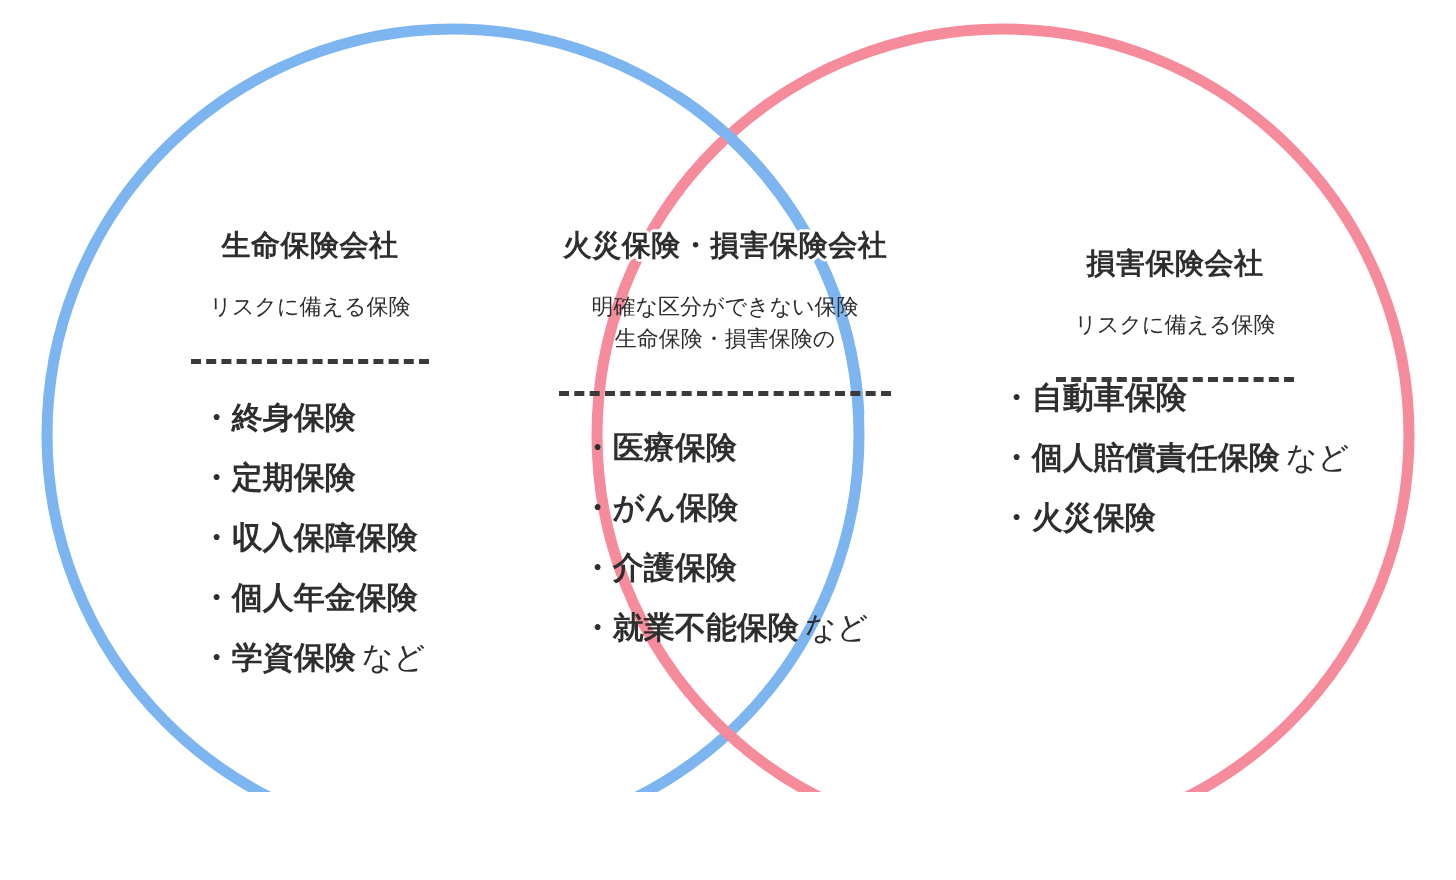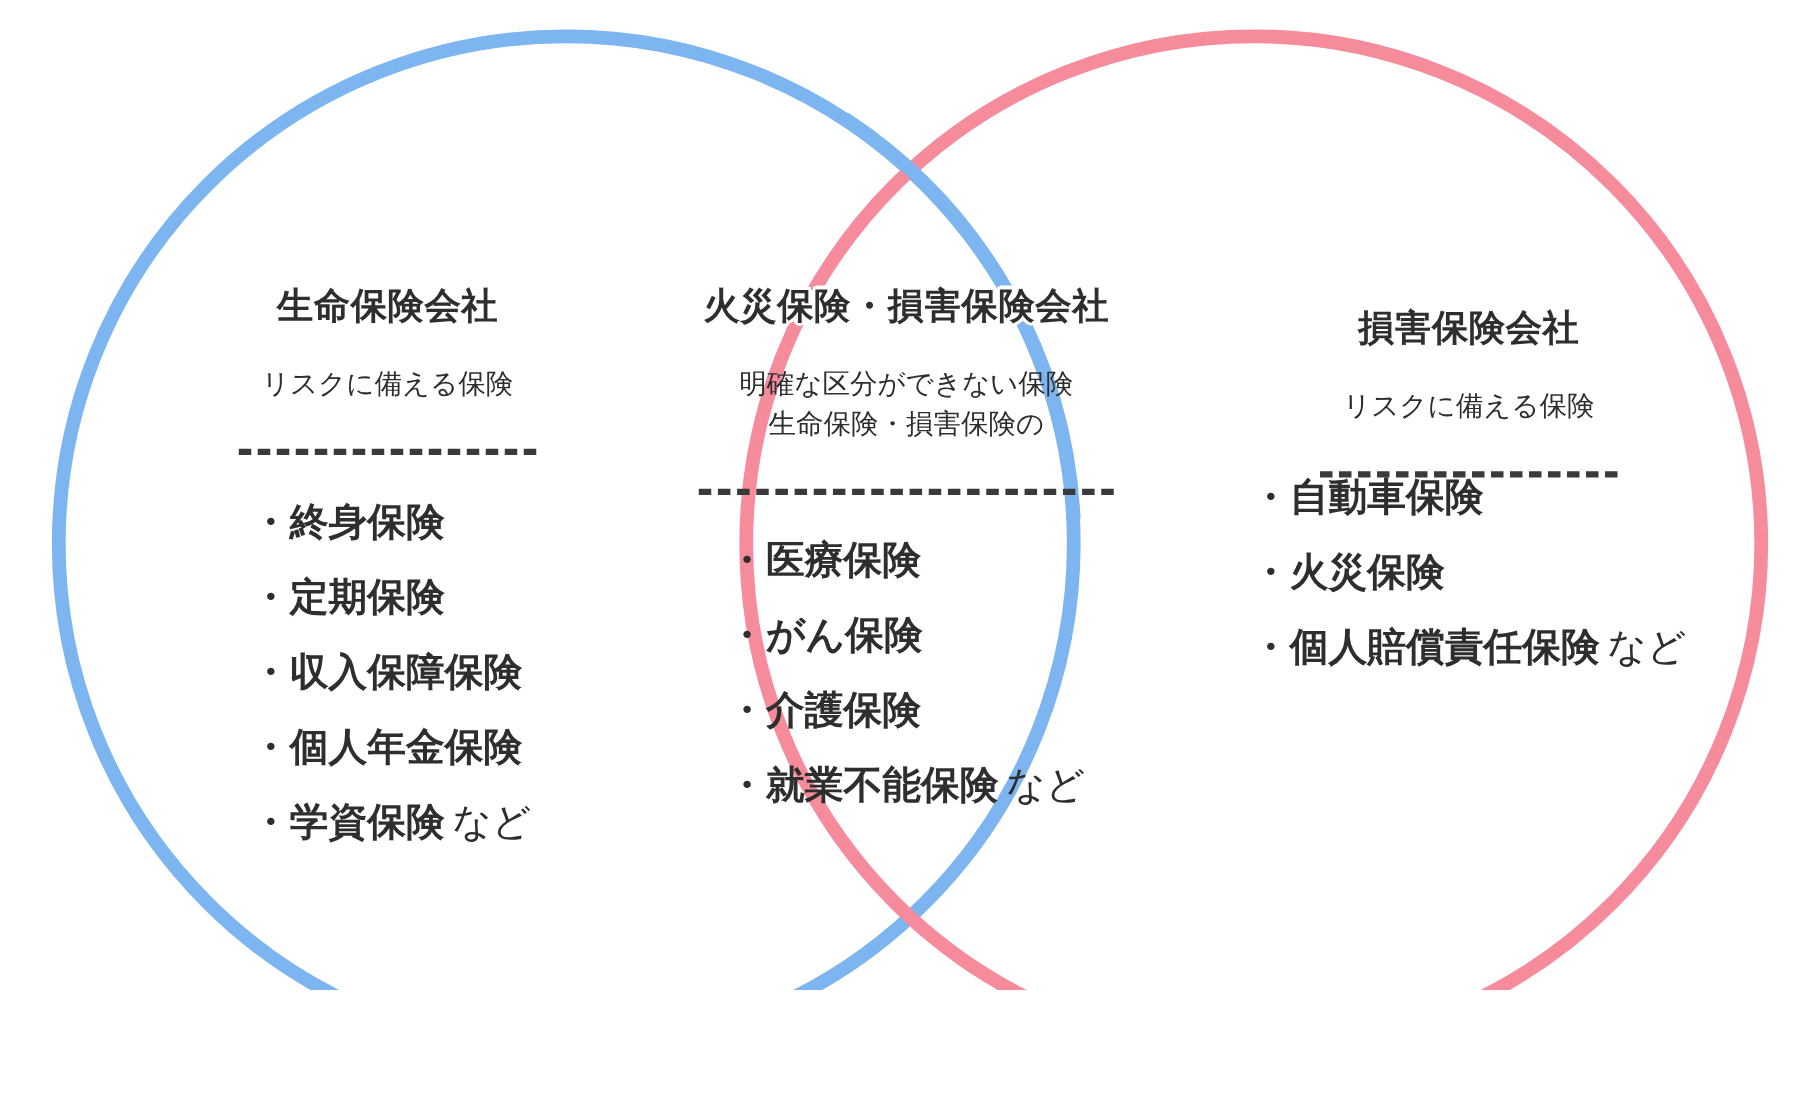--- a/index.html
+++ b/index.html
@@ -154,19 +154,19 @@
 
   <div class="column" id="col-right">
     <div class="col-title">損害保険会社</div>
     <div class="col-desc">
       <div>リスクに備える保険</div>
     </div>
     <div class="divider"></div>
     <div class="list-wrap">
       <ul class="col-list">
         <li><span class="bullet">・</span><span>自動車保険</span><span class="suffix"></span></li>
+        <li><span class="bullet">・</span><span>個人賠償責任保険</span><span class="suffix">など</span></li>
         <li><span class="bullet">・</span><span>火災保険</span><span class="suffix"></span></li>
-        <li><span class="bullet">・</span><span>個人賠償責任保険</span><span class="suffix">など</span></li>
       </ul>
     </div>
   </div>
 
 </div>
 
 </body></html>

